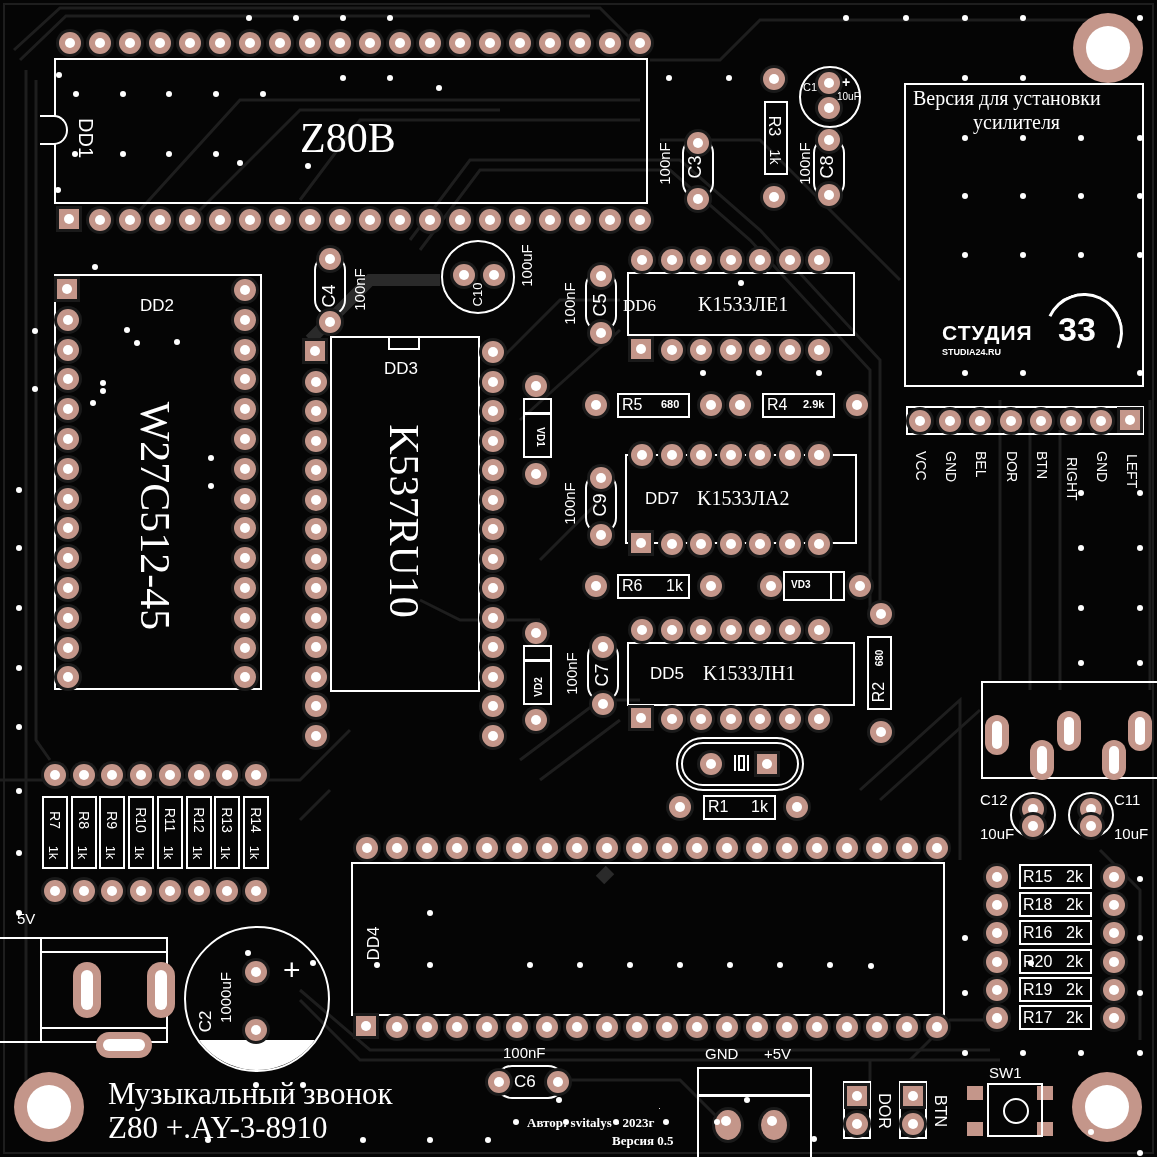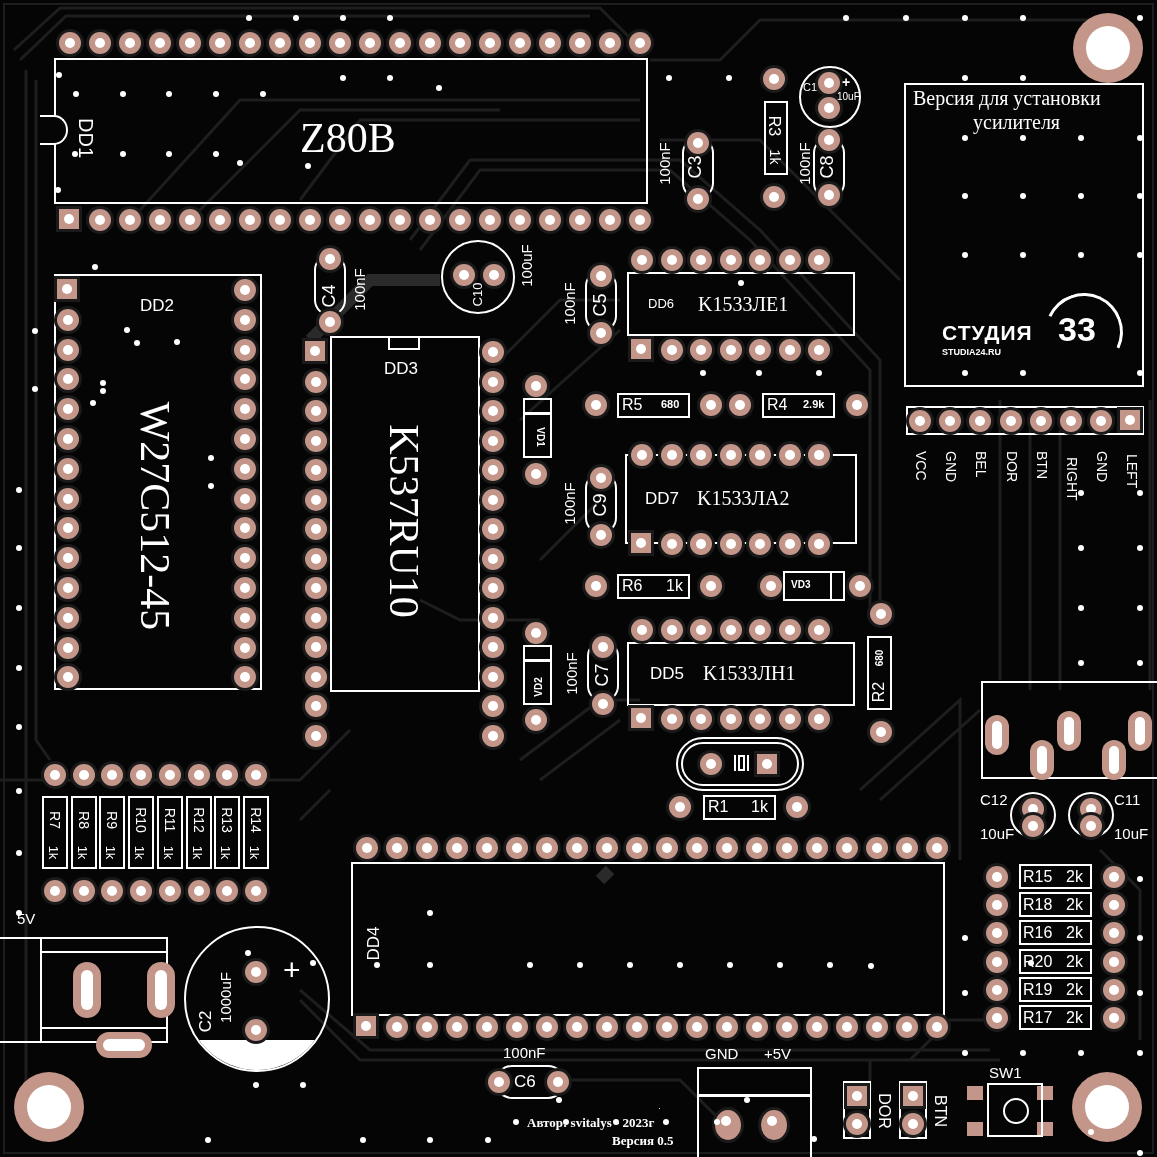--- a/index.html
+++ b/index.html
@@ -187,21 +187,21 @@
       <div class="pad" style="left: 482px; top: 636px;"></div>
       <div class="pad" style="left: 305px; top: 665.5px;"></div>
       <div class="pad" style="left: 482px; top: 665.5px;"></div>
       <div class="pad" style="left: 305px; top: 695px;"></div>
       <div class="pad" style="left: 482px; top: 695px;"></div>
       <div class="pad" style="left: 305px; top: 724.5px;"></div>
       <div class="pad" style="left: 482px; top: 724.5px;"></div>
     </div>
 
   <div class="silk" style="left:627px;top:272px;width:228px;height:64px;"></div>
-  <div class="lbl" style="left:648px;top:297px;font-size:13px;">DD6</div>
+  <div class="lbl" style="left:623px;top:297px;font-size:17px;font-family:Liberation Serif, serif;">DD6</div>
   <div class="lbl serif" style="left:698px;top:294px;font-size:20px;">K1533ЛЕ1</div>
   <div id="dd6-pins">
       <div class="pad" style="left: 631px; top: 249px;"></div>
       <div class="pad" style="left: 660.5px; top: 249px;"></div>
       <div class="pad" style="left: 690px; top: 249px;"></div>
       <div class="pad" style="left: 719.5px; top: 249px;"></div>
       <div class="pad" style="left: 749px; top: 249px;"></div>
       <div class="pad" style="left: 778.5px; top: 249px;"></div>
       <div class="pad" style="left: 808px; top: 249px;"></div>
       <div class="pad sq" style="left: 631px; top: 339px;"></div>
@@ -582,20 +582,22 @@
 
   <div class="lbl" style="left:989px;top:1065px;font-size:15px;">SW1</div>
   <div class="smdpad" style="left:967px;top:1086px;"></div>
   <div class="smdpad" style="left:1037px;top:1086px;"></div>
   <div class="smdpad" style="left:967px;top:1122px;"></div>
   <div class="smdpad" style="left:1037px;top:1122px;"></div>
   <div class="silk" style="left:987px;top:1083px;width:56px;height:54px;">
     <div style="position:absolute;left:14px;top:13px;width:22px;height:22px;border:2.5px solid #fff;border-radius:50%;"></div>
   </div>
 
+  <div class="lbl serif" style="left:108px;top:1078px;font-size:31px;">Музыкальный звонок</div>
+  <div class="lbl serif" style="left:108px;top:1112px;font-size:31px;">Z80 +.AY-3-8910</div>
   <div class="lbl serif" style="left:527px;top:1116px;font-size:13px;font-weight:bold;">Автор: svitalys - 2023г</div>
   <div class="lbl serif" style="left:612px;top:1134px;font-size:13px;font-weight:bold;">Версия 0.5</div>
 
   <div id="vias">
       <div class="via" style="left: 246px; top: 15px;"></div>
       <div class="via" style="left: 293px; top: 15px;"></div>
       <div class="via" style="left: 340px; top: 15px;"></div>
       <div class="via" style="left: 387px; top: 15px;"></div>
       <div class="via" style="left: 843px; top: 15px;"></div>
       <div class="via" style="left: 903px; top: 15px;"></div>

